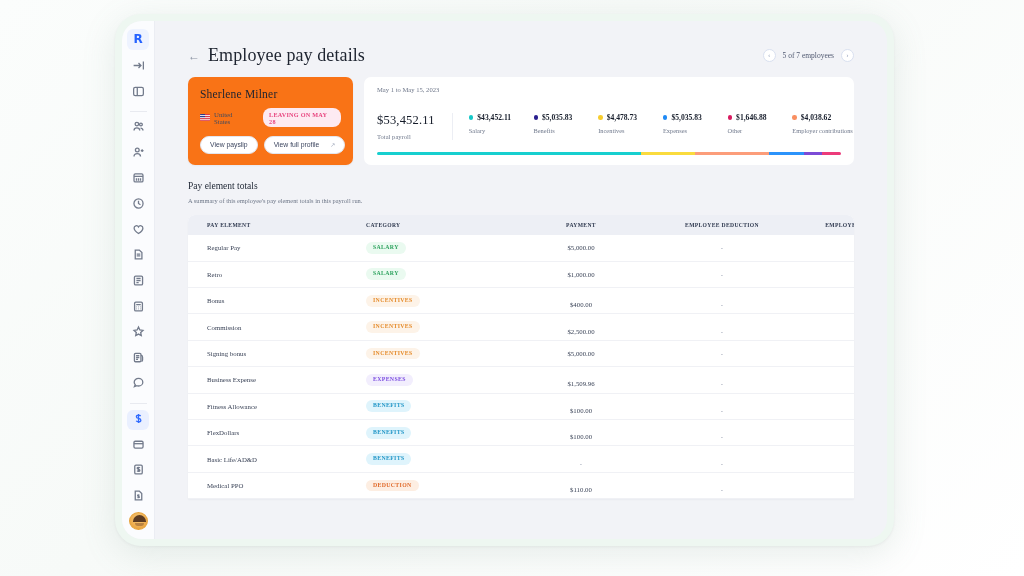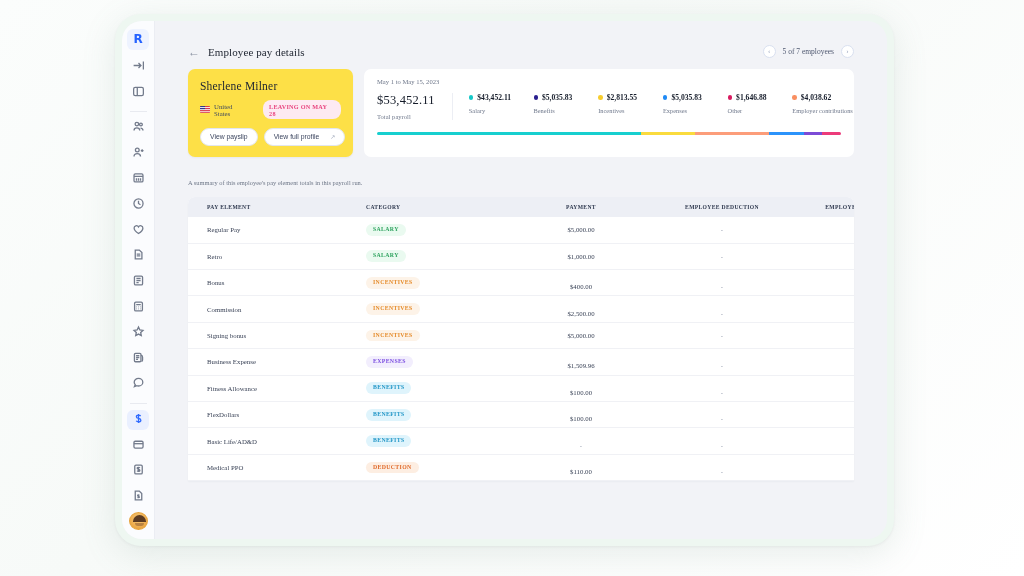--- a/index.html
+++ b/index.html
@@ -74,35 +74,35 @@
 
   
   .content { flex: 1 1 auto; height: 100%; overflow: hidden; position: relative; padding: 0 0 0 0; }
 
   .topbar {
     display: flex; align-items: center; justify-content: space-between;
     padding: 24px 33px 0 33px;
   }
   .title-wrap { display: flex; align-items: center; gap: 8px; }
   .back-arrow { color: #8b93a3; font-size: 12px; line-height: 1; }
-  .page-title { font-size: 11px; color: #1e2430; letter-spacing: .1px; }
+  .page-title { font-size: 18px; color: #1e2430; letter-spacing: .1px; }
 
   .pager { display: flex; align-items: center; gap: 7px; }
   .pager-btn {
     width: 13px; height: 13px; border-radius: 50%;
     border: 1px solid #d9e0f0; color: #8e9bb7;
     display: flex; align-items: center; justify-content: center;
     font-size: 7px; background: #fff; line-height: 1;
   }
   .pager-text { font-size: 7.5px; color: #4f5870; }
 
   .cards-row { display: flex; gap: 11px; padding: 11px 33px 0 33px; }
 
   .emp-card {
-    width: 165px; background: #fde047; border-radius: 7px;
+    width: 165px; background: #f97316; border-radius: 7px;
     padding: 11px 12px 11px 12px;
     box-shadow: 0 1px 2px rgba(30,40,70,.05);
   }
   .emp-name { font-size: 11.5px; color: #1c2331; letter-spacing: .2px; }
   .emp-meta { display: flex; align-items: center; gap: 13px; margin-top: 8px; }
   .emp-country { display: flex; align-items: center; gap: 4px; }
   .flag {
     width: 10px; height: 7px; border-radius: 1px; position: relative; overflow: hidden;
     background: #d8394a; flex: 0 0 auto;
   }
@@ -126,21 +126,21 @@
     font-size: 6.8px; color: #3d4760; padding: 4.5px 9px; line-height: 1;
     display: flex; align-items: center; gap: 11px; white-space: nowrap;
   }
   .ext-icon { font-size: 6px; color: #98a1b5; }
 
   .summary-card {
     flex: 1 1 auto; background: #fff; border-radius: 7px;
     padding: 9px 13px 0 13px; position: relative; overflow: hidden;
   }
   .period { font-size: 6.6px; color: #6d7689; }
-  .sum-row { display: flex; align-items: flex-start; margin-top: 8px; }
+  .sum-row { display: flex; align-items: flex-start; margin-top: 20px; }
   .total-block { padding-right: 17px; border-right: 1px solid #eceef4; }
   .total-amt { font-size: 12.5px; color: #141b28; letter-spacing: .2px; }
   .total-lbl { font-size: 6.6px; color: #717a8d; margin-top: 5px; }
   .metrics { display: flex; flex: 1 1 auto; padding-left: 16px; gap: 16px; justify-content: space-between; }
   .metric { flex: 1 1 0; min-width: 0; }
   .metric-top { display: flex; align-items: center; gap: 4px; }
   .dot { width: 4.5px; height: 4.5px; border-radius: 50%; flex: 0 0 auto; }
   .metric-amt { font-size: 7.6px; font-weight: 700; color: #161d2b; white-space: nowrap; }
   .metric-lbl { font-size: 6.4px; color: #717a8d; margin-top: 5px; white-space: nowrap; }
   .seg-bar { display: flex; height: 2.6px; border-radius: 2px; overflow: hidden; margin-top: 12px; }
@@ -390,21 +390,21 @@
                   <div class="metric">
                     <div class="metric-top">
                       <span class="dot" style="background:#2a1f8f"></span>
                       <span class="metric-amt">$5,035.83</span>
                     </div>
                     <div class="metric-lbl">Benefits</div>
                   </div>
                   <div class="metric">
                     <div class="metric-top">
                       <span class="dot" style="background:#f7cd2e"></span>
-                      <span class="metric-amt">$2,813.55</span>
+                      <span class="metric-amt">$4,478.73</span>
                     </div>
                     <div class="metric-lbl">Incentives</div>
                   </div>
                   <div class="metric">
                     <div class="metric-top">
                       <span class="dot" style="background:#1f8af5"></span>
                       <span class="metric-amt">$5,035.83</span>
                     </div>
                     <div class="metric-lbl">Expenses</div>
                   </div>
@@ -429,20 +429,21 @@
                 <div style="background: rgb(250, 219, 61); width: 11.5%; height: 100%;"></div>
                 <div style="background: rgb(252, 157, 122); width: 16%; height: 100%;"></div>
                 <div style="background: rgb(43, 147, 251); width: 7.5%; height: 100%;"></div>
                 <div style="background: rgb(124, 75, 214); width: 4%; height: 100%;"></div>
                 <div style="background: rgb(236, 59, 122); width: 4%; height: 100%;"></div>
               </div>
           </section>
         </div>
 
         <div class="section-head">
+          <div class="section-title">Pay element totals</div>
           <div class="section-sub">A summary of this employee's pay element totals in this payroll run.</div>
         </div>
 
         <div class="table-card">
           <table>
             <thead>
               <tr>
                 <th class="c-el">PAY ELEMENT</th>
                 <th class="c-cat">CATEGORY</th>
                 <th class="c-pay">PAYMENT</th>

